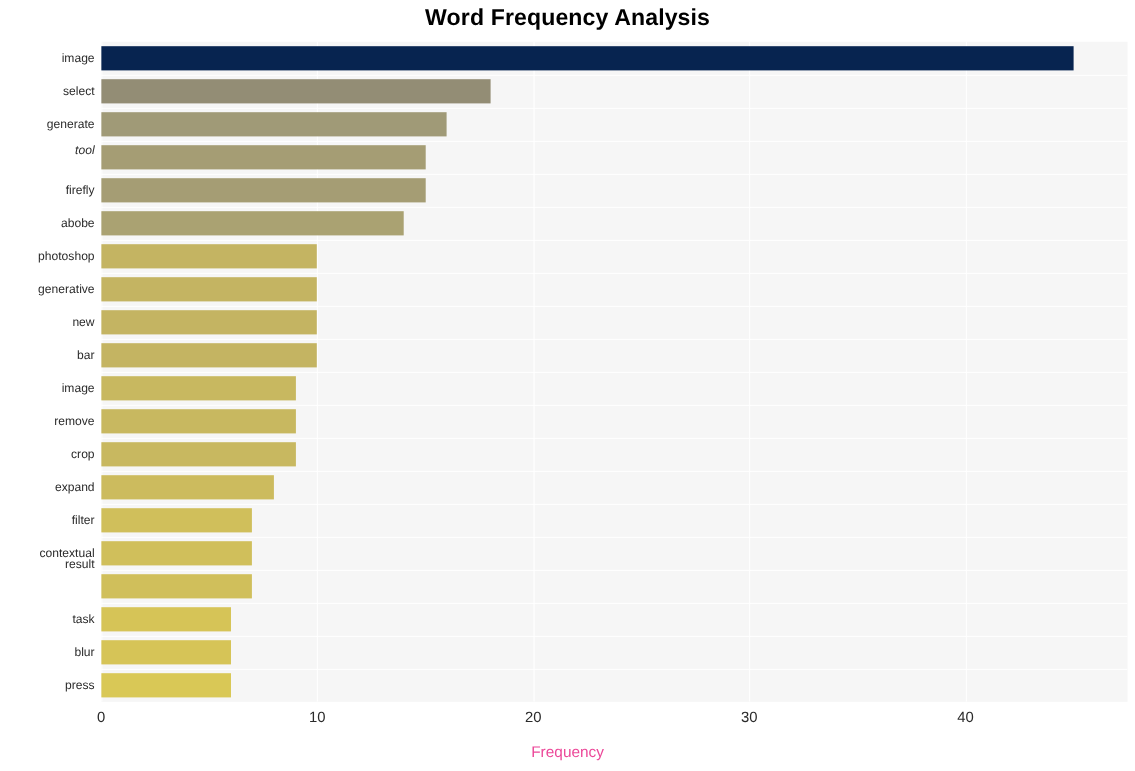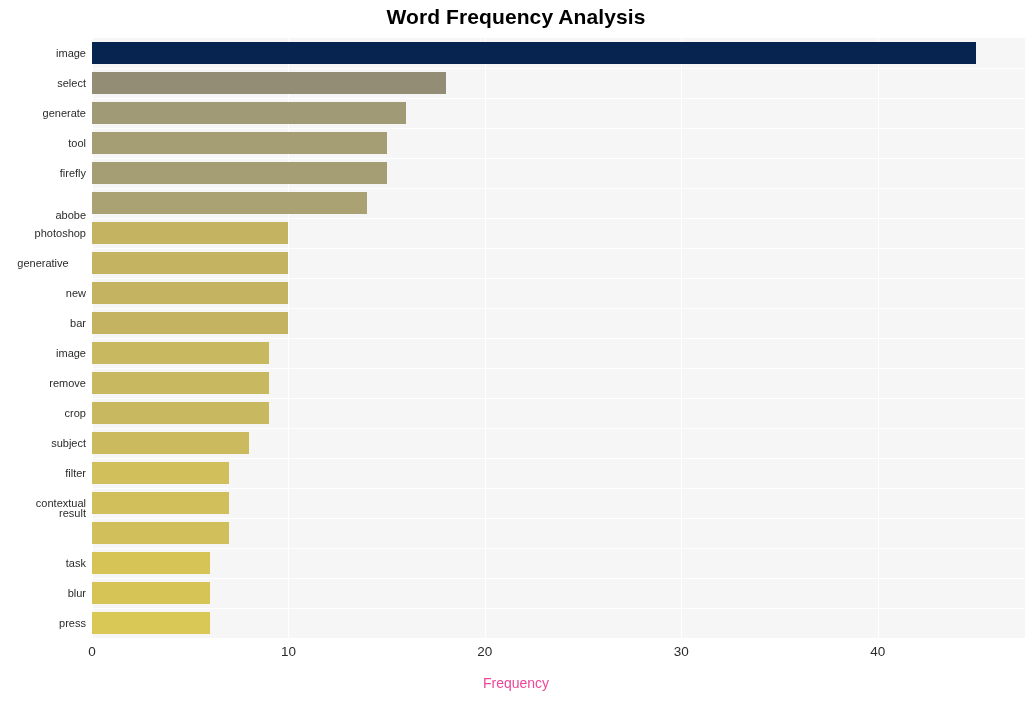--- a/index.html
+++ b/index.html
@@ -170,31 +170,31 @@
       <div class="bar" title="result: 7" style="top: 484px; width: 137.495px; background: rgb(208, 191, 91);"></div>
       <div class="bar" title="task: 6" style="top: 514px; width: 117.853px; background: rgb(214, 196, 87);"></div>
       <div class="bar" title="blur: 6" style="top: 544px; width: 117.853px; background: rgb(214, 196, 87);"></div>
       <div class="bar" title="press: 6" style="top: 574px; width: 117.853px; background: rgb(217, 200, 86);"></div>
     </div>
 
   <div id="y-axis-labels">
       <div class="y-tick-label" style="top: 8px;">image</div>
       <div class="y-tick-label" style="top: 38px;">select</div>
       <div class="y-tick-label" style="top: 68px;">generate</div>
-      <div class="y-tick-label" style="top: 98px;">tool</div>
+      <div class="y-tick-label" style="top: 92px; font-style: italic;">tool</div>
       <div class="y-tick-label" style="top: 128px;">firefly</div>
-      <div class="y-tick-label" style="top: 170px;">abobe</div>
+      <div class="y-tick-label" style="top: 158px;">abobe</div>
       <div class="y-tick-label" style="top: 188px;">photoshop</div>
-      <div class="y-tick-label" style="top: 218px; text-align: center;">generative</div>
+      <div class="y-tick-label" style="top: 218px;">generative</div>
       <div class="y-tick-label" style="top: 248px;">new</div>
       <div class="y-tick-label" style="top: 278px;">bar</div>
       <div class="y-tick-label" style="top: 308px;">image</div>
       <div class="y-tick-label" style="top: 338px;">remove</div>
       <div class="y-tick-label" style="top: 368px; padding-left: 29px;">crop</div>
-      <div class="y-tick-label" style="top: 398px;">subject</div>
+      <div class="y-tick-label" style="top: 398px;">expand</div>
       <div class="y-tick-label" style="top: 428px;">filter</div>
       <div class="y-tick-label" style="top: 458px;">contextual</div>
       <div class="y-tick-label" style="top: 468px;">result</div>
       <div class="y-tick-label" style="top: 518px; padding-left: 10px;">task</div>
       <div class="y-tick-label" style="top: 548px;">blur</div>
       <div class="y-tick-label" style="top: 578px;">press</div>
     </div>
 
   <div id="x-axis-labels">
       <div class="x-tick-label" style="left: 92px;">0</div>

